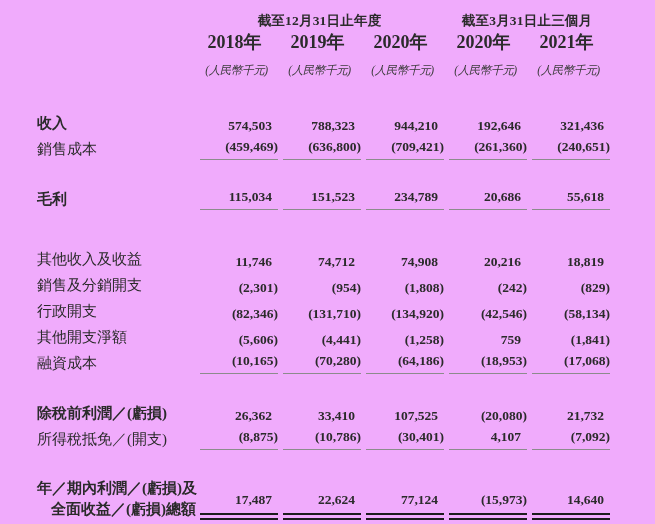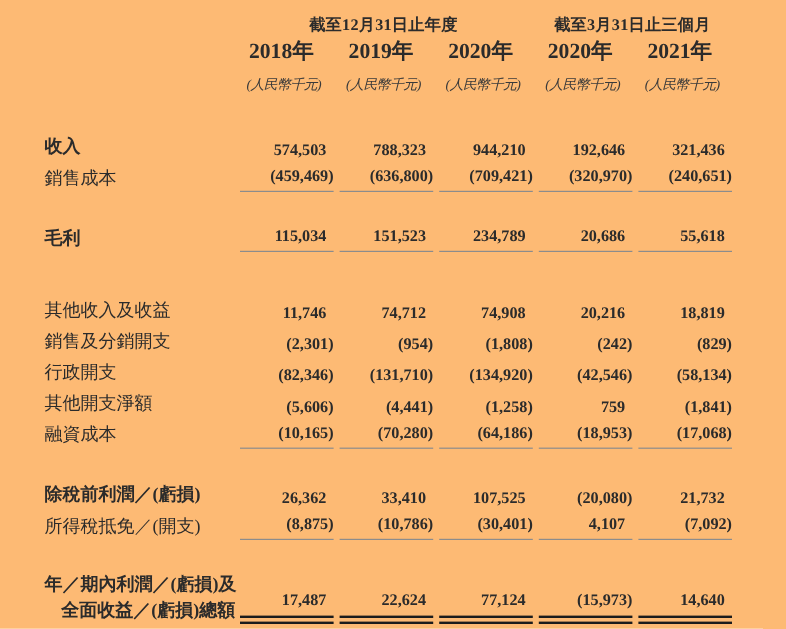--- a/index.html
+++ b/index.html
@@ -6,21 +6,21 @@
   html,body { background:#ffffff; }
   body {
     width:655px; height:524px;
     font-family:"Liberation Serif","DejaVu Serif",serif;
     color:#2b2b2b;
     overflow:hidden;
   }
   .sheet {
     width:655px; height:524px;
     padding:8px 45px 0 37px;
-    background:#fdba74;
+    background:#f0abfc;
   }
   table {
     width:573px;
     border-collapse:collapse;
     table-layout:fixed;
   }
   col.c-label { width:158px; }
   col.c-num   { width:83px;  }
   th, td { padding:0; vertical-align:bottom; font-weight:normal; }
 
@@ -106,21 +106,21 @@
           <td class="num"><span class="val no-paren">192,646</span></td>
           <td class="num"><span class="val no-paren">321,436</span></td>
         </tr>
         <tr class="data-row u-single">
           <td class="label-cell">
             <div>銷售成本</div>
           </td>
           <td class="num"><span class="val">(459,469)</span></td>
           <td class="num"><span class="val">(636,800)</span></td>
           <td class="num"><span class="val">(709,421)</span></td>
-          <td class="num"><span class="val">(320,970)</span></td>
+          <td class="num"><span class="val">(261,360)</span></td>
           <td class="num"><span class="val">(240,651)</span></td>
         </tr>
         <tr class="spacer" style="height: 24px;">
           <td colspan="6"></td>
         </tr>
         <tr class="data-row bold u-single">
           <td class="label-cell">
             <div>毛利</div>
           </td>
           <td class="num"><span class="val no-paren">115,034</span></td>

